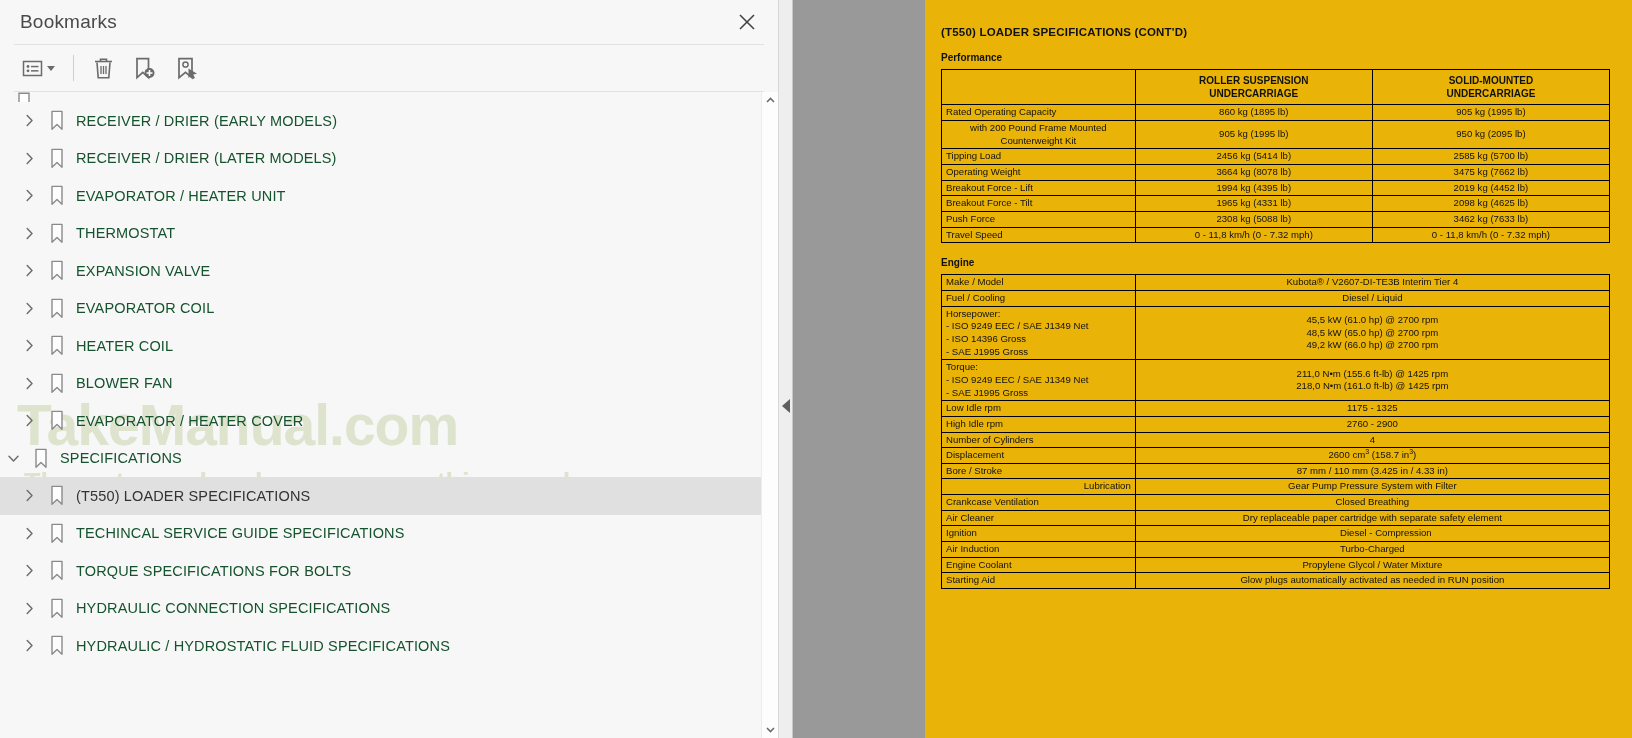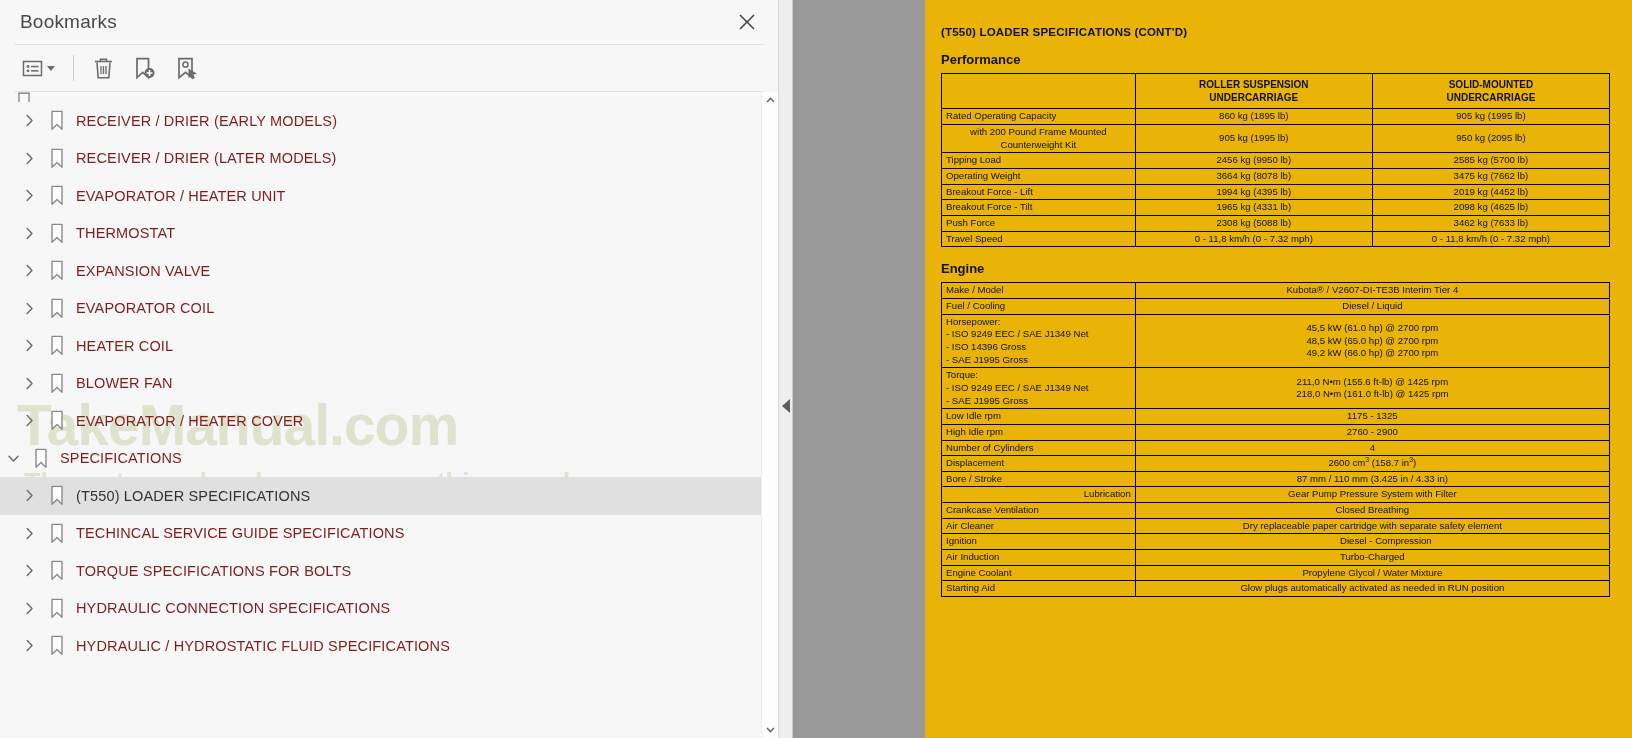--- a/index.html
+++ b/index.html
@@ -85,21 +85,21 @@
     display: flex; align-items: center; justify-content: center;
     flex: 0 0 26px;
   }
   .bm-ico {
     width: 30px; height: 26px;
     display: flex; align-items: center; justify-content: center;
     flex: 0 0 30px;
   }
   .bm-label {
     font-size: 14.5px;
-    color: #7f1d1d;
+    color: #14532d;
     white-space: nowrap;
     padding-left: 4px;
     letter-spacing: .15px;
   }
   .bm-row.selected .bm-label { color: #333; }
 
   
   .bm-clip {
     position: absolute; top: 0; left: 16px;
     height: 10px; overflow: hidden;
@@ -168,21 +168,21 @@
     background: #eab308;
   }
   .page-inner { padding: 26px 22px 0 16px; }
 
   .doc-title {
     font-size: 11.5px; font-weight: 700; color: #111;
     letter-spacing: .2px;
     margin-bottom: 14px;
   }
   .sec-head {
-    font-size: 13px; font-weight: 700; color: #111;
+    font-size: 10px; font-weight: 700; color: #111;
     margin: 0 0 6px 0;
   }
   table.spec {
     border-collapse: collapse;
     width: 100%;
     table-layout: fixed;
     margin-bottom: 14px;
   }
   table.spec td, table.spec th {
     border: 1px solid #000;
@@ -519,21 +519,21 @@
                 <td class="val">905 kg (1995 lb)</td>
               </tr>
               <tr>
                 <td class="lbl-c multi" style="white-space: pre-line;">with 200 Pound Frame Mounted
 Counterweight Kit</td>
                 <td class="val">905 kg (1995 lb)</td>
                 <td class="val">950 kg (2095 lb)</td>
               </tr>
               <tr>
                 <td class="lbl" style="white-space: pre-line;">Tipping Load</td>
-                <td class="val">2456 kg (9950 lb)</td>
+                <td class="val">2456 kg (5414 lb)</td>
                 <td class="val">2585 kg (5700 lb)</td>
               </tr>
               <tr>
                 <td class="lbl" style="white-space: pre-line;">Operating Weight</td>
                 <td class="val">3664 kg (8078 lb)</td>
                 <td class="val">3475 kg (7662 lb)</td>
               </tr>
               <tr>
                 <td class="lbl" style="white-space: pre-line;">Breakout Force - Lift</td>
                 <td class="val">1994 kg (4395 lb)</td>

